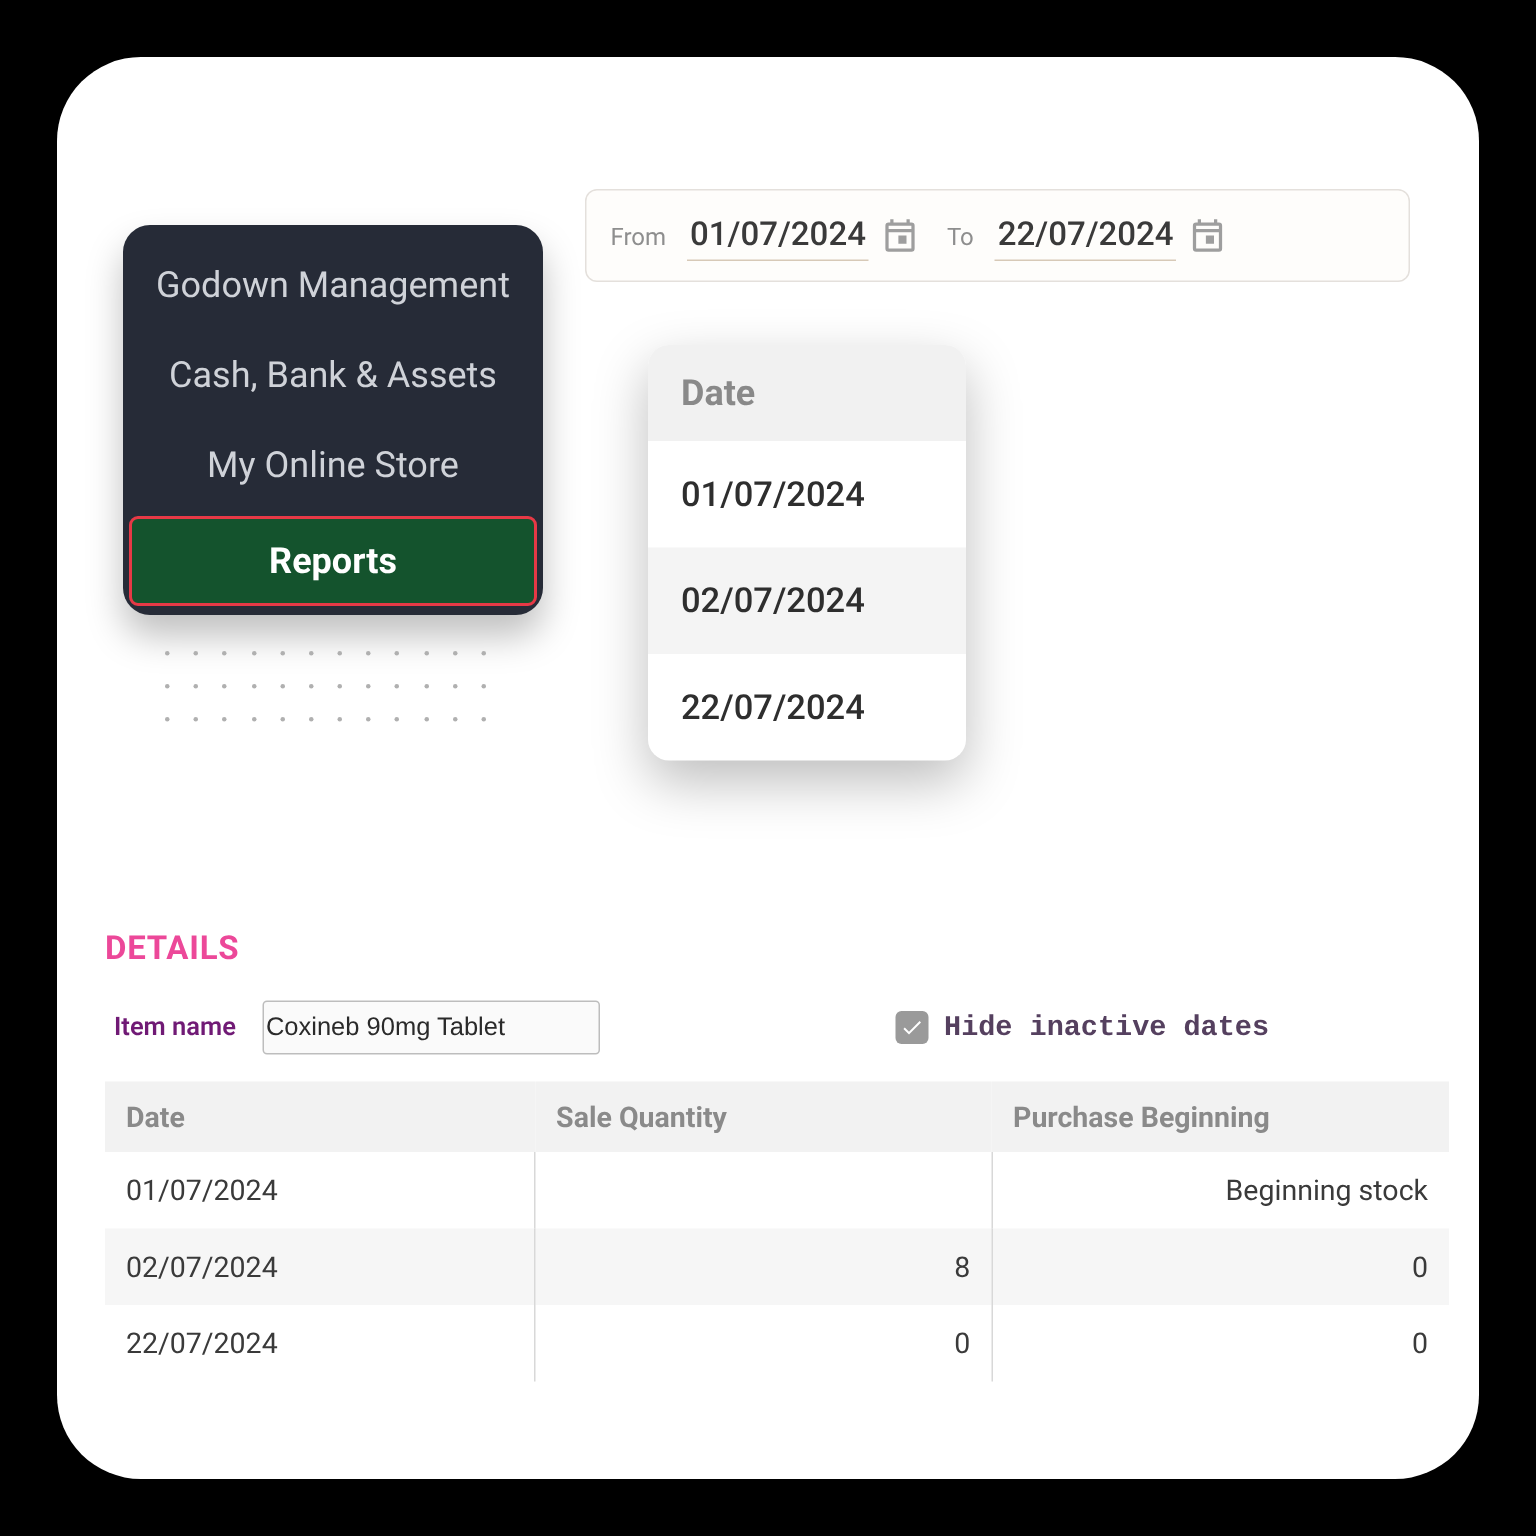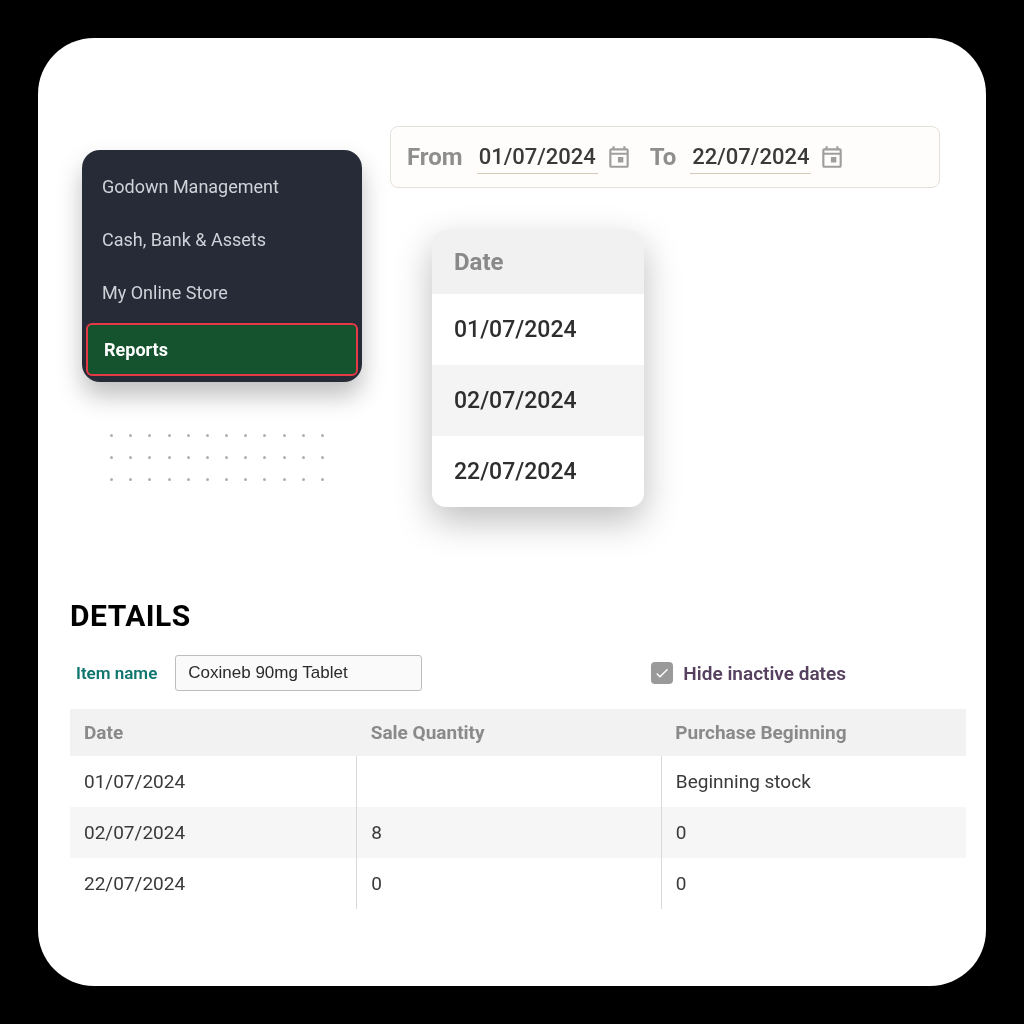--- a/index.html
+++ b/index.html
@@ -23,23 +23,24 @@
     position: absolute;
     top: 112px; left: 44px;
     width: 280px;
     background: #262b37;
     border-radius: 18px;
     padding: 10px 0 0 0;
     box-shadow: 0 14px 24px rgba(0,0,0,0.25);
   }
   .side-item {
     color: #cfd2d8;
-    font-size: 18px;
+    font-size: 24px;
     padding: 16px 20px;
     cursor: pointer;
+    text-align: center;
   }
   .side-item.active {
     color: #fff;
     font-weight: 700;
     border: 2px solid #e63946;
     border-radius: 6px;
     margin: 4px 4px 6px 4px;
     padding: 14px 16px;
     background: #14532d;
   }
@@ -64,21 +65,21 @@
     top: 88px; left: 352px;
     width: 550px; height: 62px;
     border: 1px solid #e4e0dc;
     border-radius: 8px;
     display: flex;
     align-items: center;
     gap: 8px;
     padding: 0 16px;
     background: #fefdfb;
   }
-  .range-label { color: #8e8e8e; font-size: 24px; margin-right: 6px; font-weight: bold; }
+  .range-label { color: #8e8e8e; font-size: 16px; margin-right: 6px; }
   .range-value {
     color: #3a3a3a; font-size: 22px; font-weight: 500;
     border-bottom: 1px solid #d7c9b7;
     padding: 4px 2px;
   }
   .cal-icon {
     width: 26px; height: 26px;
     fill: #9e9e9e;
     flex-shrink: 0;
   }
@@ -104,42 +105,43 @@
     padding: 22px 22px;
   }
   .date-popup .row.alt { background: #f4f4f4; }
 
   
   .details {
     position: absolute;
     top: 560px; left: 32px; right: 20px;
   }
   .details-title {
-    font-size: 30px; font-weight: 700; color: #000000;
+    font-size: 22px; font-weight: 700; color: #ec4899;
     letter-spacing: 0.5px;
     margin-bottom: 22px;
+    margin-top: 22px;
   }
   .filter-row {
     display: flex; align-items: center; gap: 18px;
     margin-bottom: 18px;
   }
-  .filter-label { color: #0f766e; font-size: 17px; font-weight: 600; margin-left: 6px; }
+  .filter-label { color: #701a75; font-size: 17px; font-weight: 600; margin-left: 6px; }
   .item-input {
     border: 1px solid #bdbdbd;
     background: #fafafa;
-    padding: 7px 12px;
+    padding: 7px 1px;
     font-size: 17px;
     color: #2a2a2a;
     min-width: 190px;
     border-radius: 3px;
   }
   .chk-wrap {
     margin-left: auto;
     margin-right: 120px;
-    display: flex; gap: 10px;
+    display: flex; gap: 10px; font-family: Liberation Mono, monospace;
   }
   .chk-box {
     width: 22px; height: 22px; background: #9a9a9a; border-radius: 4px;
     display: flex; align-items: center; justify-content: center;
   }
   .chk-box svg { width: 16px; height: 16px; fill: #fff; }
   .chk-label { color: #55405f; font-size: 19px; font-weight: 600; }
 
   
   table.details-table {
@@ -152,21 +154,21 @@
     color: #8a8a8a;
     font-weight: 700;
     text-align: left;
     padding: 12px 14px;
   }
   table.details-table thead th.r { text-align: left; }
   table.details-table tbody td {
     padding: 14px 14px;
     color: #3a3a3a;
   }
-  table.details-table tbody td.r { }
+  table.details-table tbody td.r { text-align: right; }
   table.details-table tbody tr.alt { background: #f6f6f6; }
   .vline-l { border-left: 1px solid #d8d8d8; }
   .col-date { width: 32%; }
   .col-sale { width: 34%; }
   .col-purch { width: 34%; }
 </style>
 </head>
 <body>
 
 <div class="canvas">

